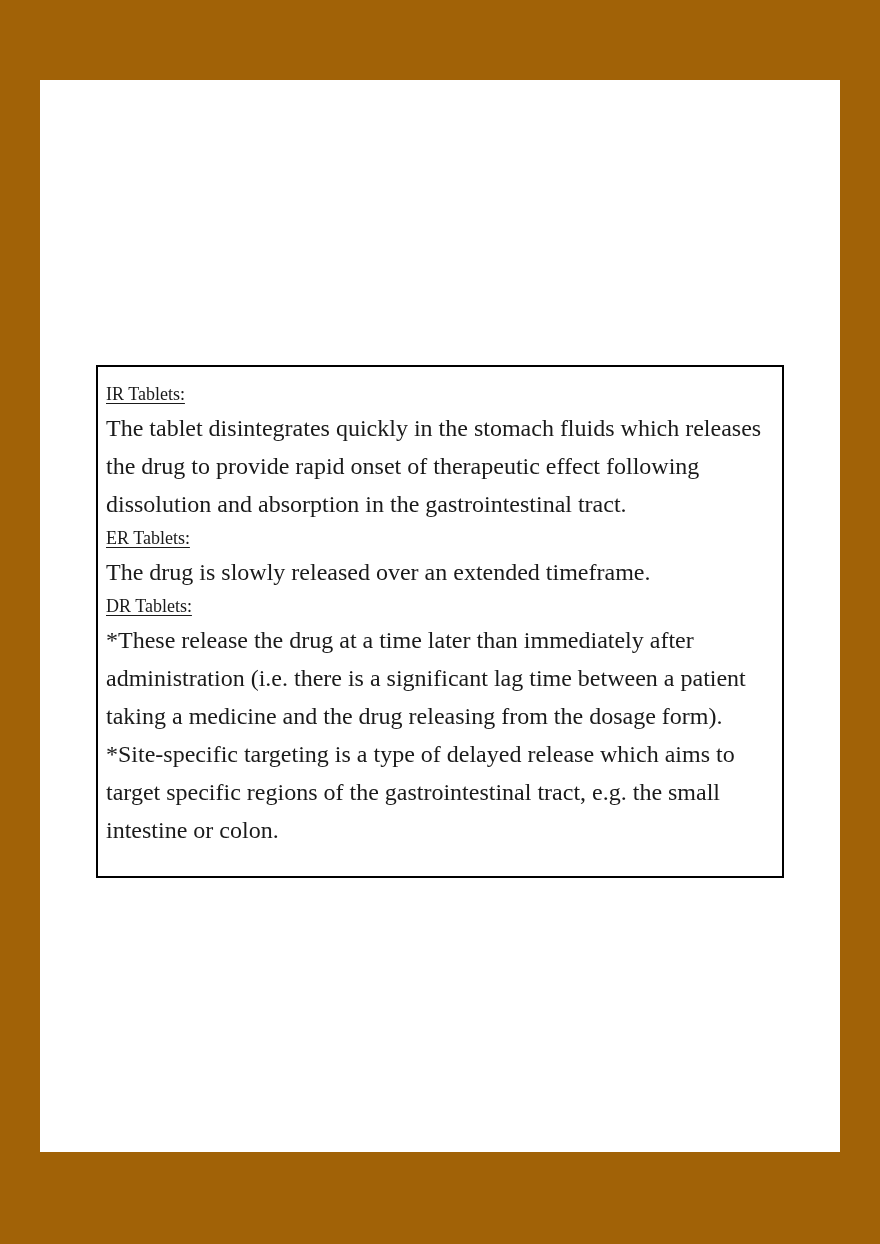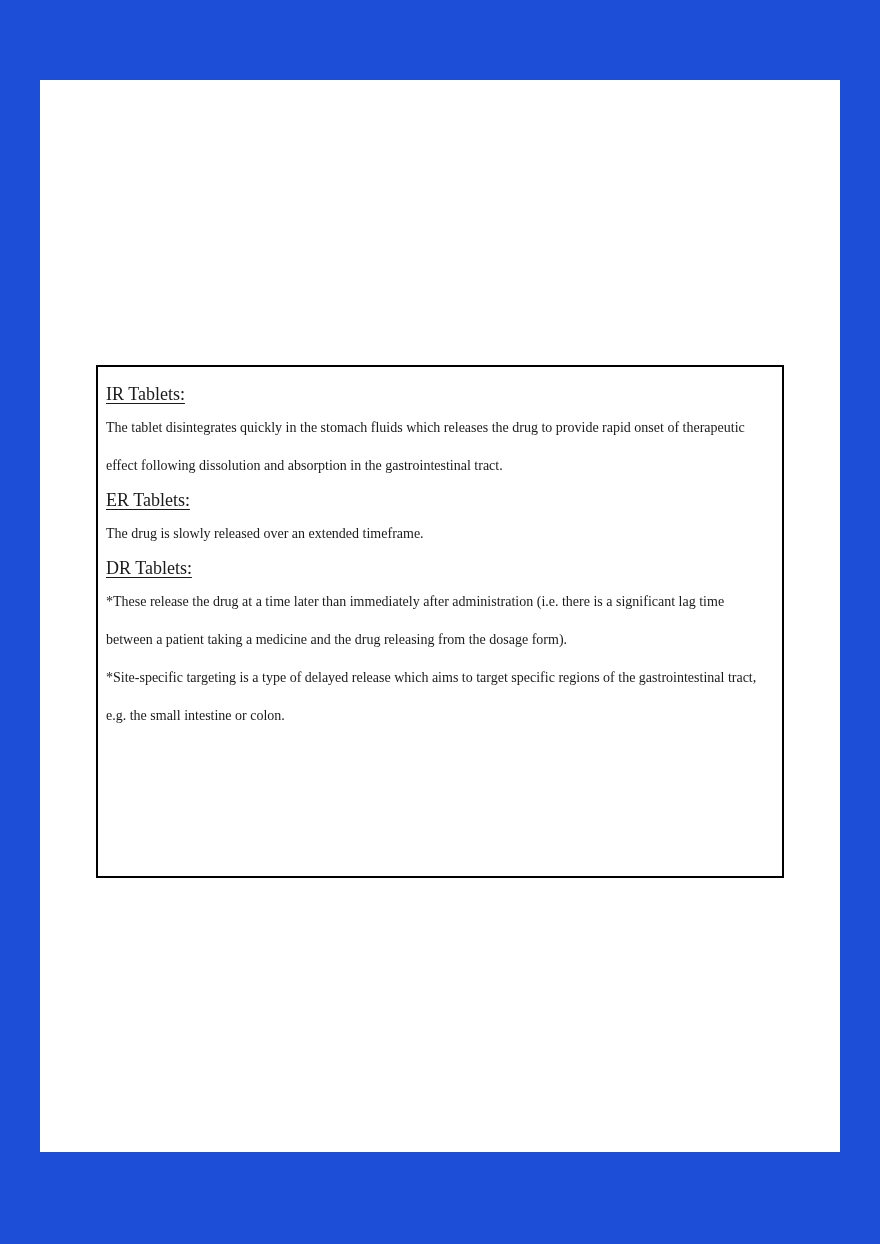--- a/index.html
+++ b/index.html
@@ -4,21 +4,21 @@
 <style>
   html, body {
     margin: 0;
     padding: 0;
     background: #000000;
   }
   .screen {
     position: relative;
     width: 880px;
     height: 1244px;
-    background: #1d4ed8;
+    background: #a16207;
     overflow: hidden;
     font-family: "Liberation Serif", "DejaVu Serif", serif;
   }
   .page {
     position: absolute;
     left: 40px;
     top: 80px;
     width: 800px;
     height: 1072px;
     background: #ffffff;
@@ -37,21 +37,21 @@
   .section-heading {
     font-size: 18px;
     line-height: 30px;
     text-decoration: underline;
     text-underline-offset: 3px;
     margin: 0;
     font-weight: normal;
     color: #1a1a1a;
   }
   .section-para {
-    font-size: 14px;
+    font-size: 24px;
     line-height: 38px;
     margin: 0;
     color: #1a1a1a;
   }
 </style>
 </head>
 <body>
 
 <div class="screen">
   <div class="page">

